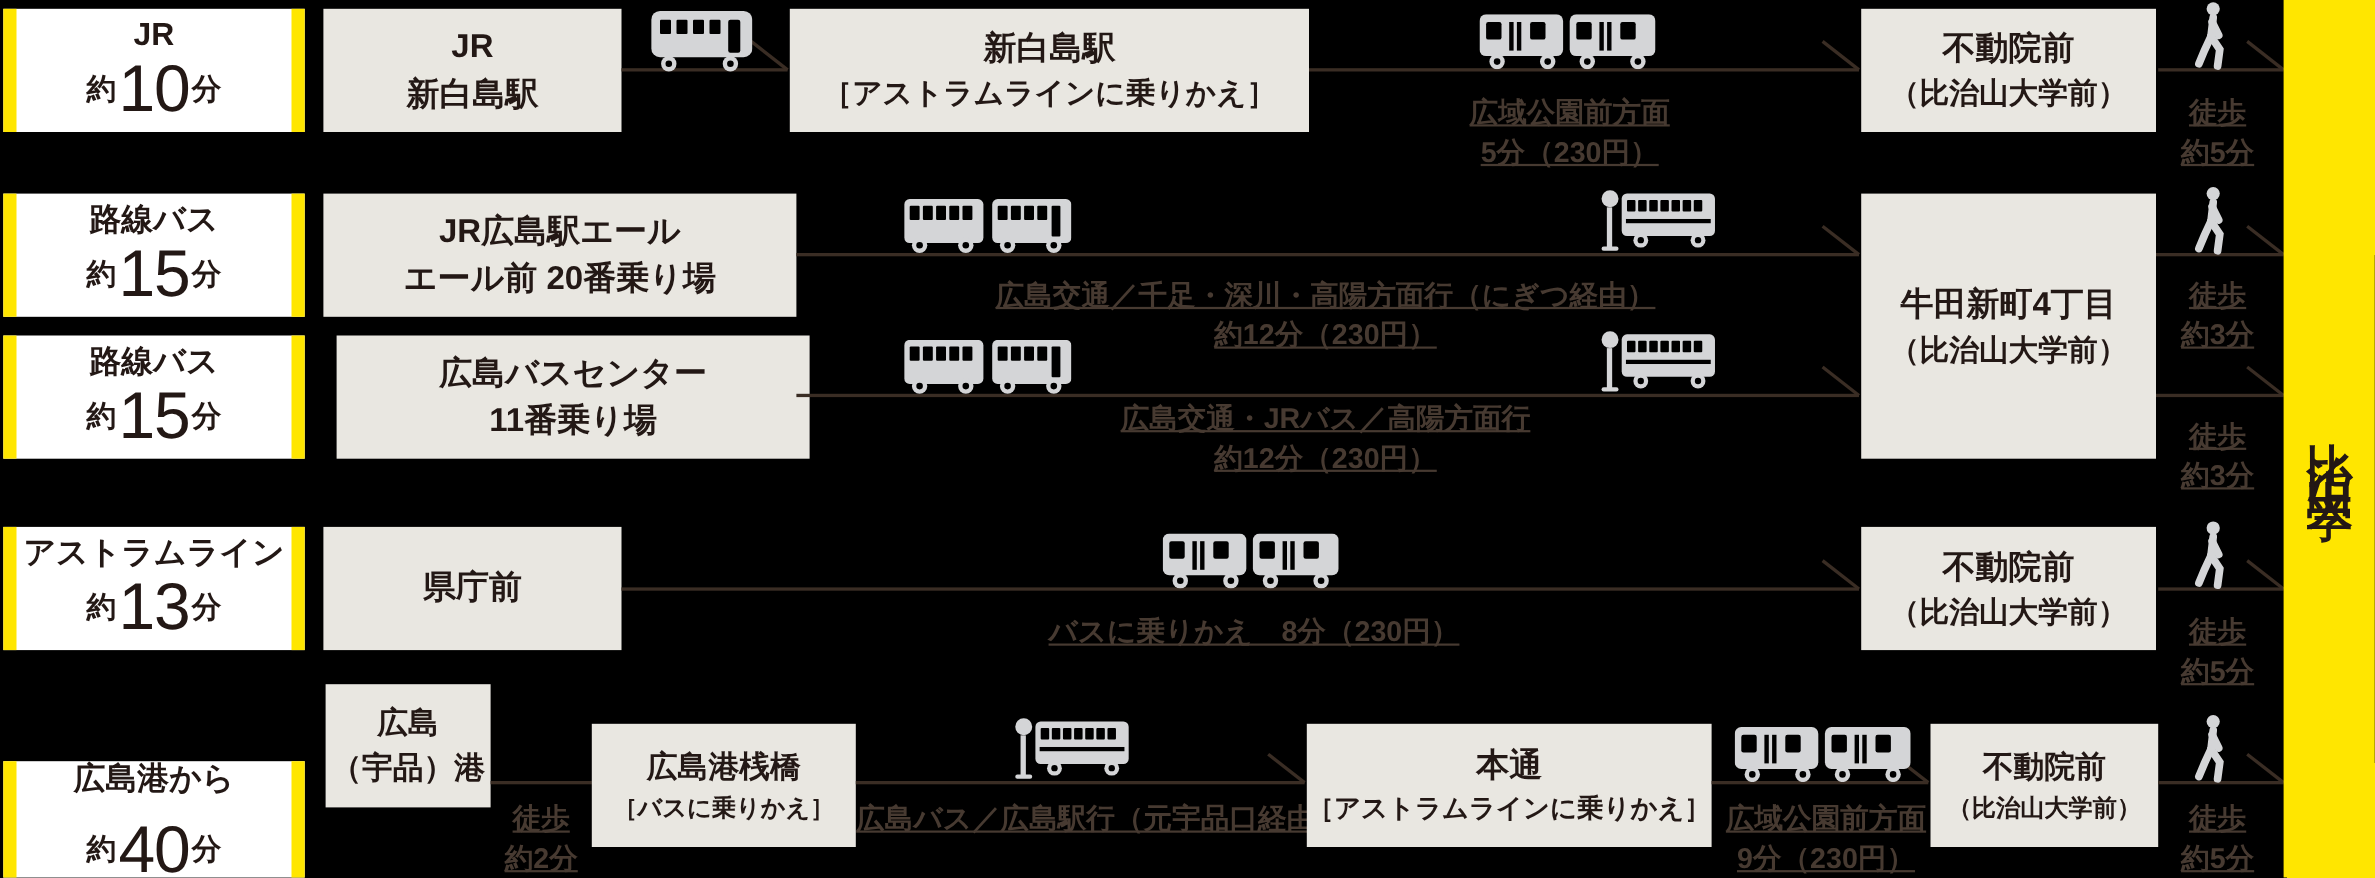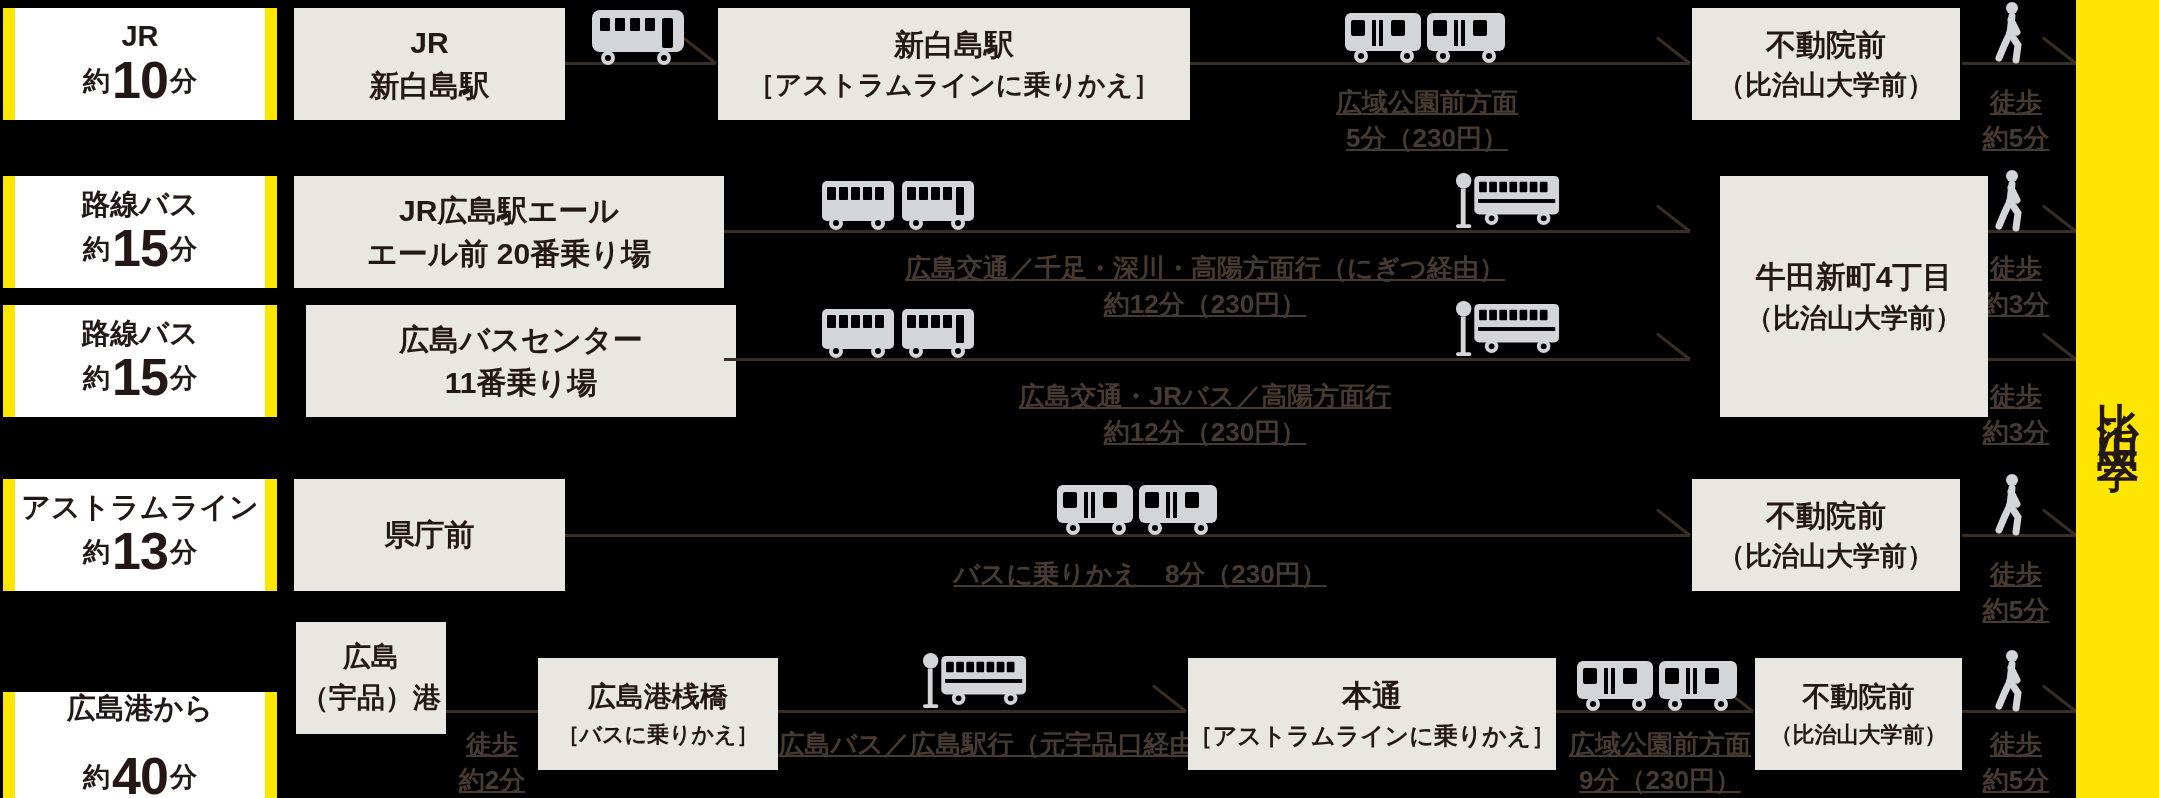--- a/index.html
+++ b/index.html
@@ -13,21 +13,21 @@
   html,body{margin:0;padding:0;background:#000;}
   #stage{position:relative;width:2159px;height:798px;background:#000;overflow:hidden;
          font-family:"Liberation Sans","DejaVu Sans",sans-serif;}
   
   .lbox{position:absolute;left:3px;width:274px;height:112px;background:#fff;
         border-left:12px solid var(--yellow);border-right:12px solid var(--yellow);
         box-sizing:border-box;display:flex;flex-direction:column;align-items:center;
         justify-content:center;color:var(--boxtx);}
   .lbox .l1{font-size:29px;font-weight:700;line-height:1.15;white-space:nowrap;}
   .lbox .l2{display:flex;align-items:center;font-size:27px;font-weight:700;line-height:1.05;}
-  .lbox .num{font-size:52px;font-weight:700;letter-spacing:-1px;padding:0 2px;}
+  .lbox .num{font-size:60px;font-weight:400;letter-spacing:-1px;padding:0 2px;}
   
   .gbox{position:absolute;background:var(--boxbg);color:var(--boxtx);display:flex;
         flex-direction:column;align-items:center;justify-content:center;text-align:center;
         font-weight:700;box-sizing:border-box;}
   .g1{font-size:30px;line-height:1.45;white-space:nowrap;}
   .g2{font-size:27px;line-height:1.45;white-space:nowrap;}
   .g2s{font-size:24px;line-height:1.5;white-space:nowrap;}
   .sm1{font-size:28px;line-height:1.45;white-space:nowrap;}
   .sm2{font-size:22px;line-height:1.5;white-space:nowrap;}
   
@@ -232,33 +232,33 @@
       <div class="g1">11番乗り場</div>
     </div>
     <div class="hline" style="left:724px;top:358px;width:966px;"></div>
     <div class="arr" style="left:1648px;top:358px;"></div>
     <svg class="icon" style="left:822px;top:309px;" width="152" height="50">
         <use href="#ic-bus2"></use>
       </svg>
     <svg class="icon" style="left:1455px;top:300px;" width="106" height="58">
         <use href="#ic-busstop"></use>
       </svg>
-    <div class="ride" style="left:855px;top:378px;width:700px;">
+    <div class="ride" style="left:855px;top:362px;width:700px;">
       <div>広島交通・JRバス／高陽方面行</div>
       <div>約12分（230円）</div>
     </div>
     <div class="hline" style="left:1960px;top:358px;width:116px;"></div>
     <div class="arr" style="left:2034px;top:358px;"></div>
     <div class="walk" style="left:1941px;top:378px;width:150px;">
       <div>徒歩</div>
       <div>約3分</div>
     </div>
   </div>
 
-  <div class="gbox" style="left:1692px;top:176px;width:268px;height:241px;margin-left:28px;">
+  <div class="gbox" style="left:1692px;top:176px;width:268px;height:241px;">
     <div class="g1">牛田新町4丁目</div>
     <div class="g2">（比治山大学前）</div>
   </div>
 
   <div>
     <div class="lbox" style="top:479px;">
       <div class="l1">アストラムライン</div>
       <div class="l2">
           <span>約</span>
           <span class="num">13</span>

